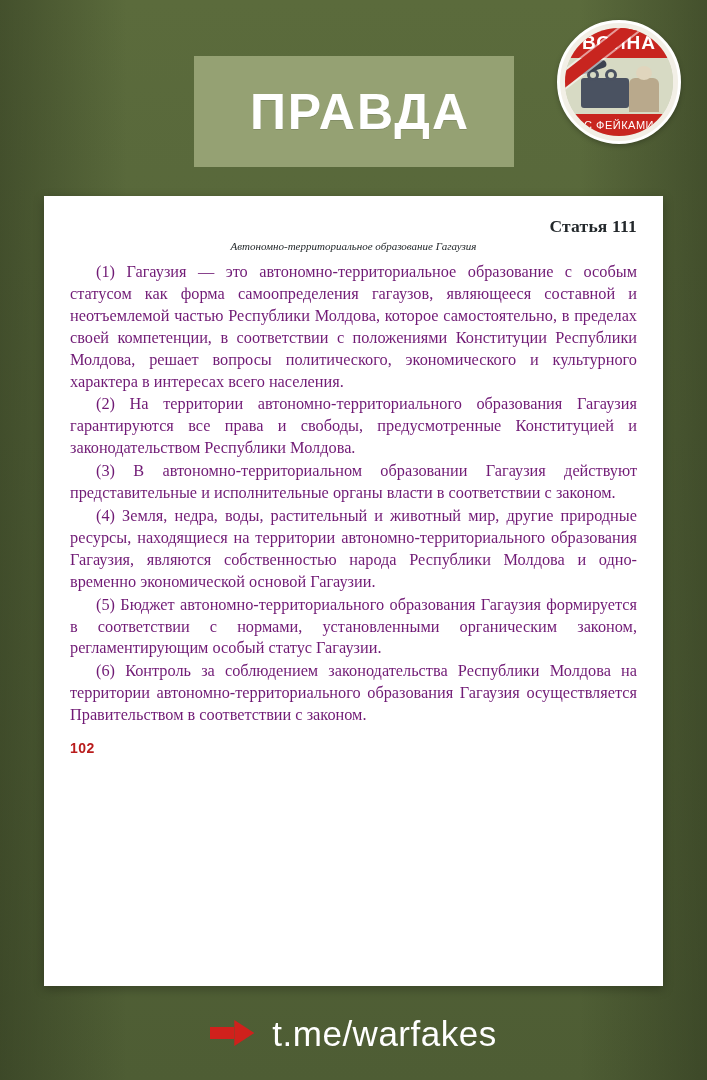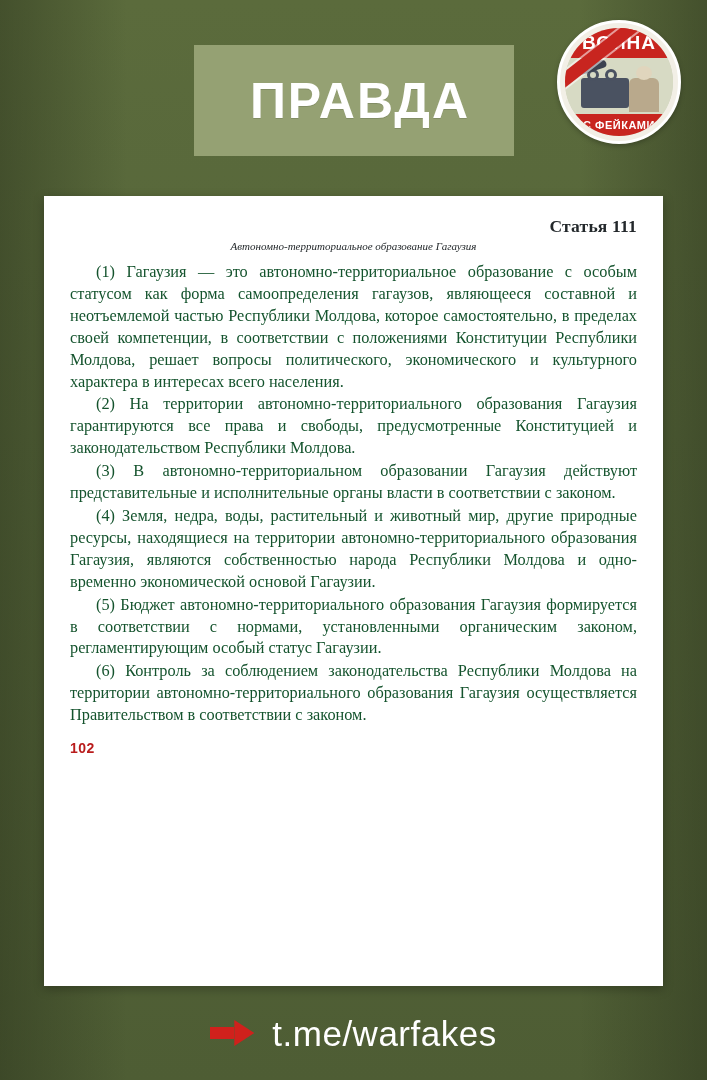--- a/index.html
+++ b/index.html
@@ -27,21 +27,21 @@
     pointer-events: none;
   }
 
   
   .header {
     position: absolute;
     left: 0; top: 0; right: 0; height: 178px;
   }
   .title-plate {
     position: absolute;
-    left: 194px; top: 45px;
+    left: 194px; top: 56px;
     width: 320px; height: 111px;
     background: #95a173;
     display: flex; align-items: center; justify-content: center; padding-left: 12px;
   }
   .title-text {
     font-family: "Liberation Sans", sans-serif;
     font-weight: 700;
     font-size: 50px;
     letter-spacing: 2px;
     color: #ffffff;
@@ -75,21 +75,21 @@
     font-family: "Liberation Sans", sans-serif;
     font-weight: 700; font-size: 19px; color: #fff; letter-spacing: 1px;
   }
   .logo-bottom {
     position: absolute; left: 0; right: 0; bottom: 0; height: 22px;
     background: #c8251f;
     display: flex; align-items: center; justify-content: center;
   }
   .logo-bottom span {
     font-family: "Liberation Sans", sans-serif;
-    font-weight: 700; font-size: 11px; color: #fff; letter-spacing: .5px; text-align: center;
+    font-weight: 400; font-size: 11px; color: #fff; letter-spacing: .5px; text-align: center;
   }
   .logo-mid {
     position: absolute; left: 0; right: 0; top: 30px; bottom: 22px;
     background: #d7dac4;
   }
   .cam {
     position: absolute; left: 16px; top: 20px;
     width: 48px; height: 30px;
     background: #4a5261; border-radius: 3px;
   }
@@ -151,21 +151,21 @@
     font-size: 11px;
     color: #23282b;
     margin: 0 0 9px;
   }
   .doc-body p {
     margin: 0 0 1px;
     text-align: justify;
     text-indent: 26px;
     font-size: 16.3px;
     line-height: 1.345;
-    color: #14532d;
+    color: #701a75;
     hyphens: manual;
     -webkit-hyphens: manual;
   }
   .doc-pagenum {
     margin-top: 14px;
     font-family: "Liberation Sans", sans-serif;
     font-weight: 700;
     font-size: 14px;
     color: #b91c1c;
     letter-spacing: .5px;

